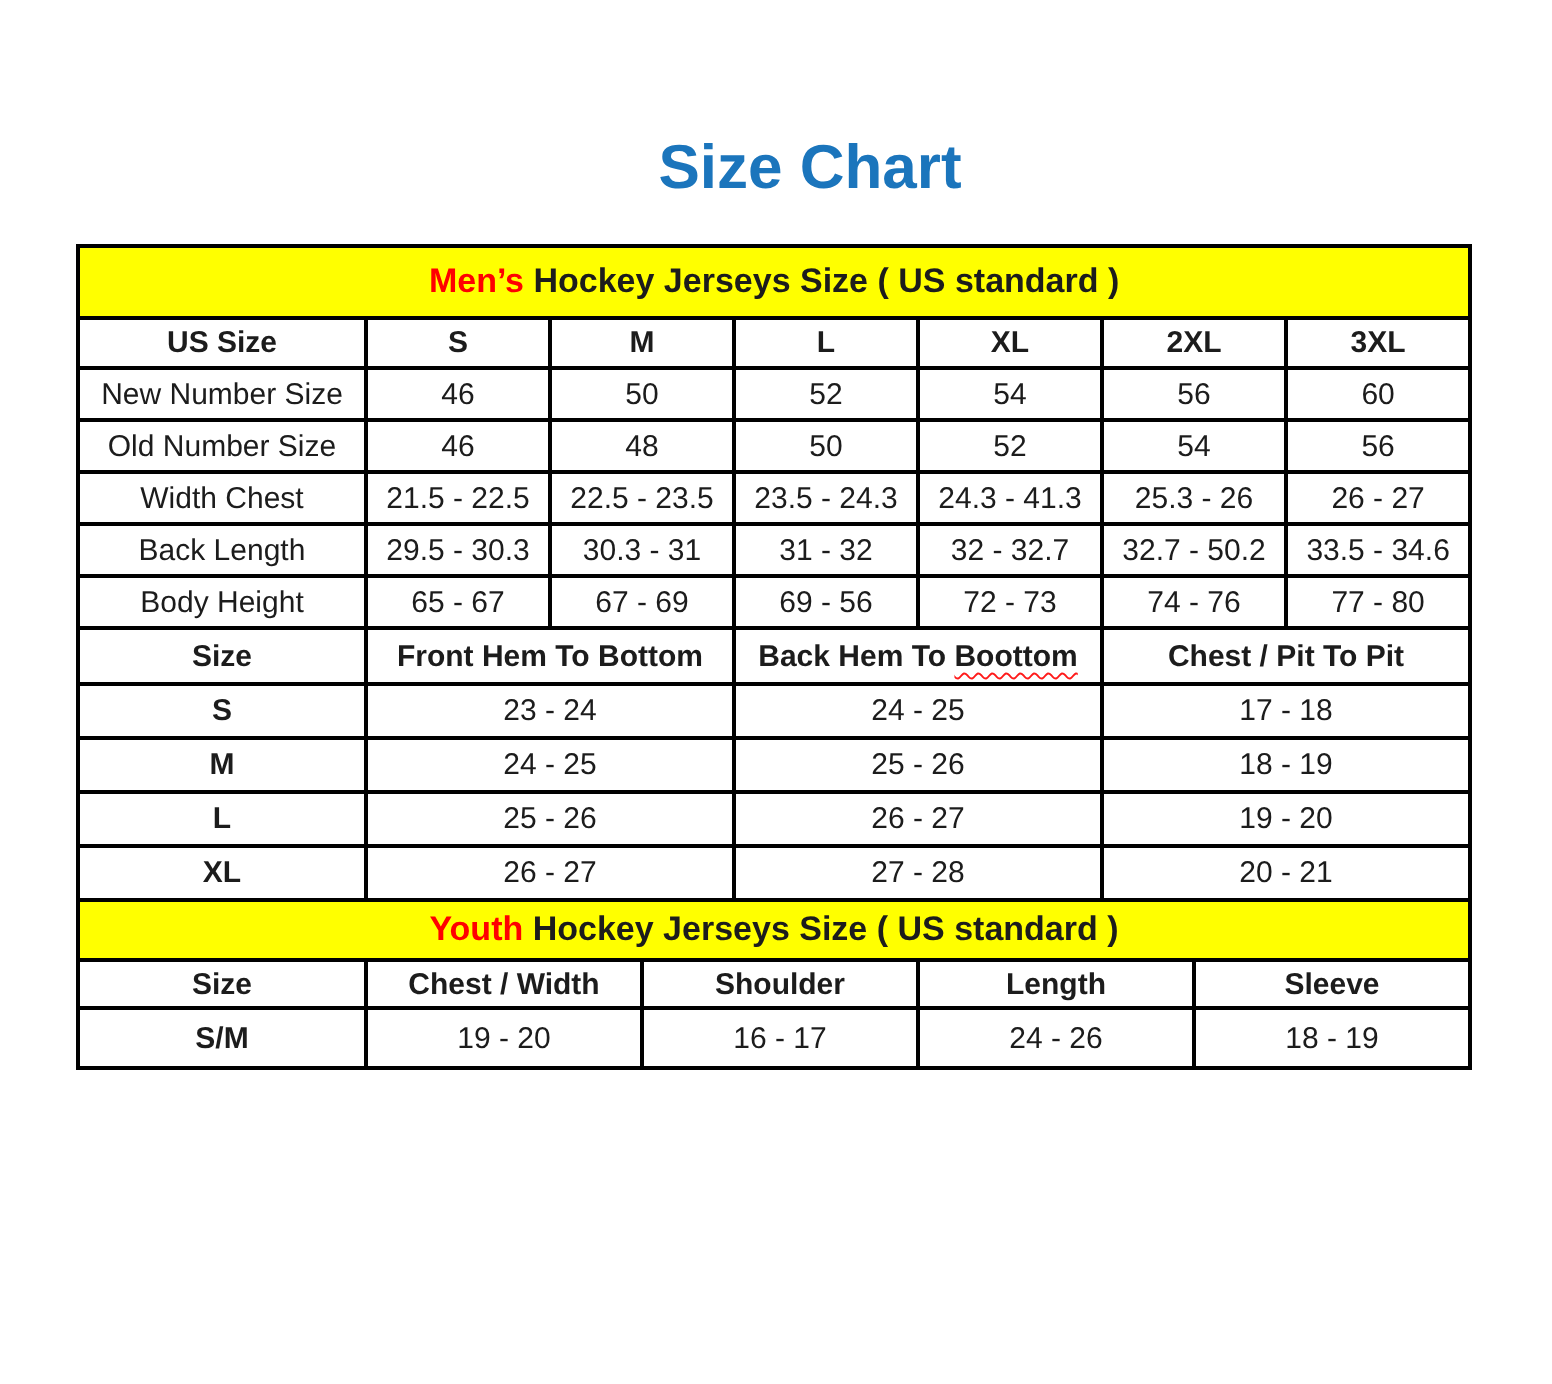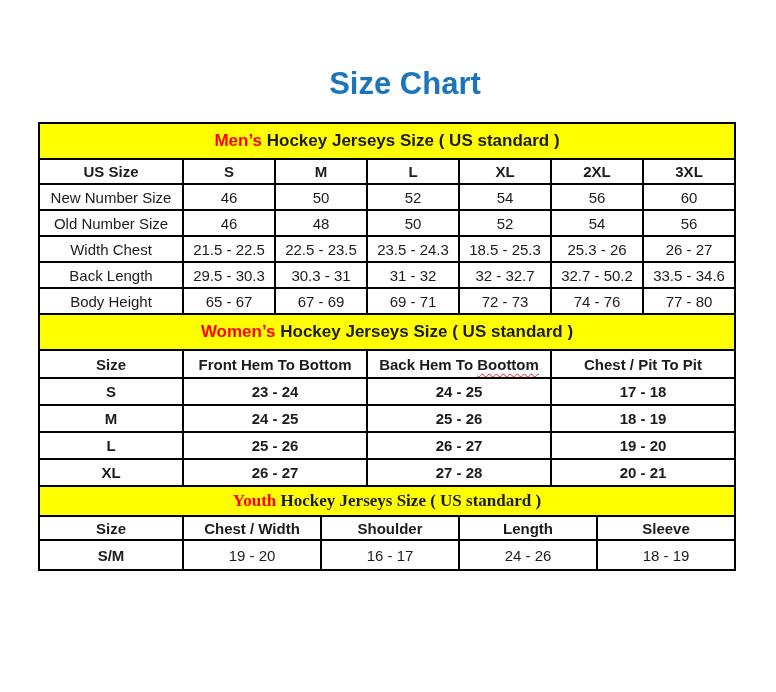--- a/index.html
+++ b/index.html
@@ -21,23 +21,23 @@
     font-size:15px;padding:0 2px;color:#1c1c1c;background:#fff;
     overflow:hidden;white-space:nowrap;
   }
   tr.band td{
     background:#ffff00;font-weight:700;font-size:17px;height:34px;
   }
   .hl{color:#ff0000;}
   tr.hdr td{font-weight:700;height:23px;margin-top:20px;}
   .mens tr.data td{height:24px;font-weight:400;margin-top:44px;}
   .womens tr.hdr td{height:26px;}
-  .womens tr.data td{height:25px;font-weight:700;}
+  .womens tr.data td{height:25px;font-weight:400;}
   .womens tr.data td.size-label{font-weight:700;}
-  .youth tr.band td{height:28px;font-family:Liberation Serif, serif;}
+  .youth tr.band td{height:28px;}
   .youth tr.hdr td{height:22px;}
   .youth tr.data td{height:28px;font-weight:400;}
   .youth tr.data td.size-label{font-weight:700;}
   .squiggle{
     text-decoration:underline wavy #ff1a1a;
     text-decoration-thickness:1px;
     text-underline-offset:3px;
     text-decoration-skip-ink:none;
   }
 </style>
@@ -87,56 +87,53 @@
       <td>50</td>
       <td>52</td>
       <td>54</td>
       <td>56</td>
     </tr>
     <tr class="data">
       <td>Width Chest</td>
       <td>21.5 - 22.5</td>
       <td>22.5 - 23.5</td>
       <td>23.5 - 24.3</td>
-      <td>18.5 - 25.3</td>
+      <td>24.3 - 41.3</td>
       <td>25.3 - 26</td>
       <td>26 - 27</td>
     </tr>
     <tr class="data">
       <td>Back Length</td>
       <td>29.5 - 30.3</td>
       <td>30.3 - 31</td>
       <td>31 - 32</td>
       <td>32 - 32.7</td>
       <td>32.7 - 50.2</td>
       <td>33.5 - 34.6</td>
     </tr>
     <tr class="data">
       <td>Body Height</td>
       <td>65 - 67</td>
       <td>67 - 69</td>
-      <td>69 - 71</td>
+      <td>69 - 56</td>
       <td>72 - 73</td>
       <td>74 - 76</td>
       <td>77 - 80</td>
     </tr>
   </tbody>
     </table>
 
   <table class="size-table womens">
     <colgroup>
       <col style="width:144px">
         <col style="width:184px">
         <col style="width:184px">
         <col style="width:184px">
     </colgroup>
     <tbody>
-        <tr class="band">
-      <td colspan="4"><span class="hl">Women’s</span><span> Hockey Jerseys Size ( US standard )</span></td>
-    </tr>
     <tr class="hdr">
       <td>Size</td>
       <td>Front Hem To Bottom</td>
       <td><span>Back Hem To </span><span class="squiggle">Boottom</span></td>
       <td>Chest / Pit To Pit</td>
     </tr>
     <tr class="data">
       <td class="size-label">S</td>
       <td>23 - 24</td>
       <td>24 - 25</td>

